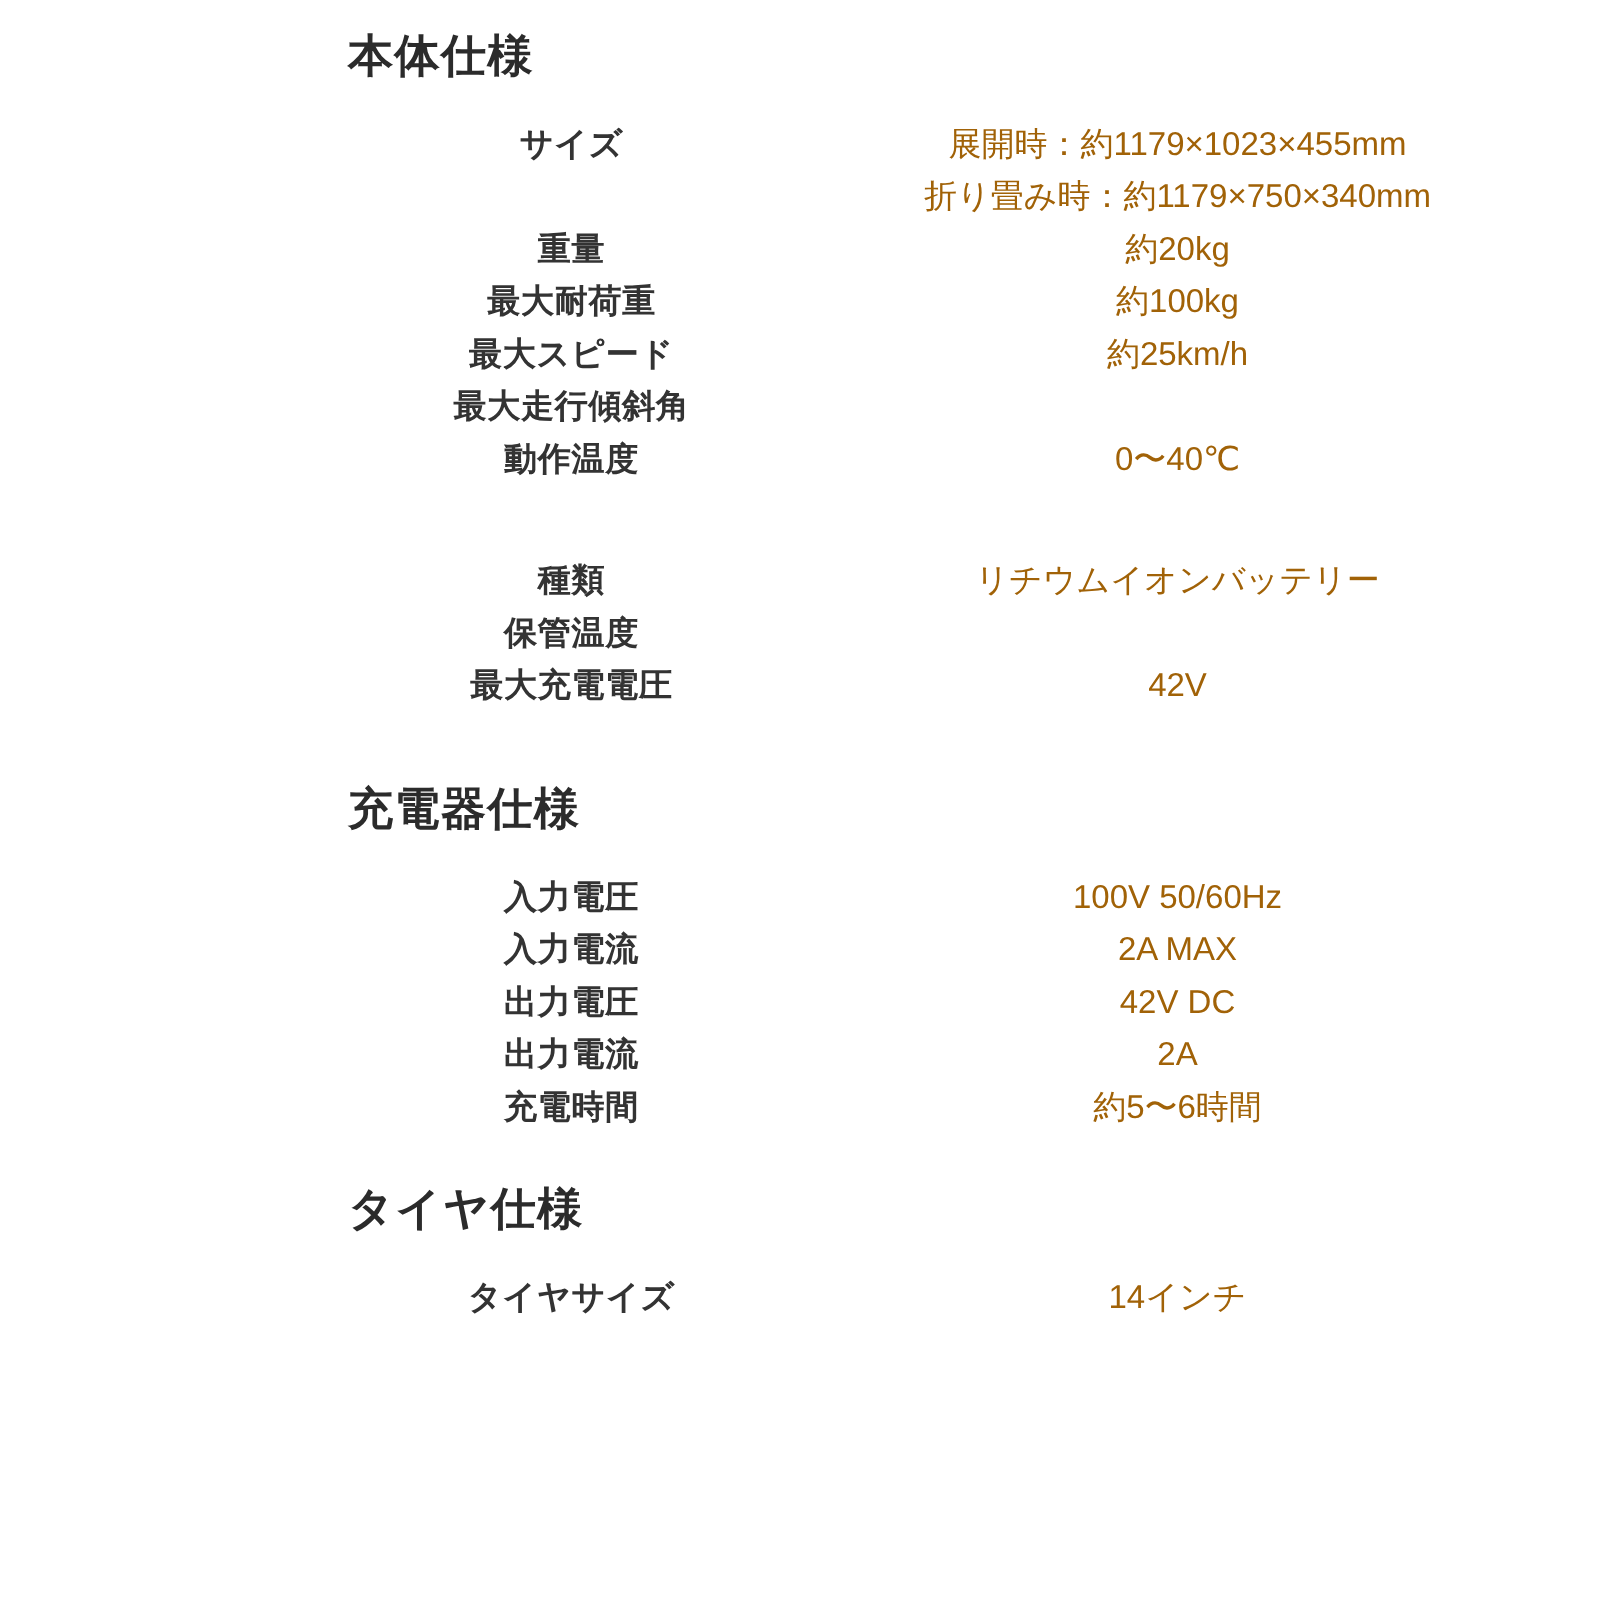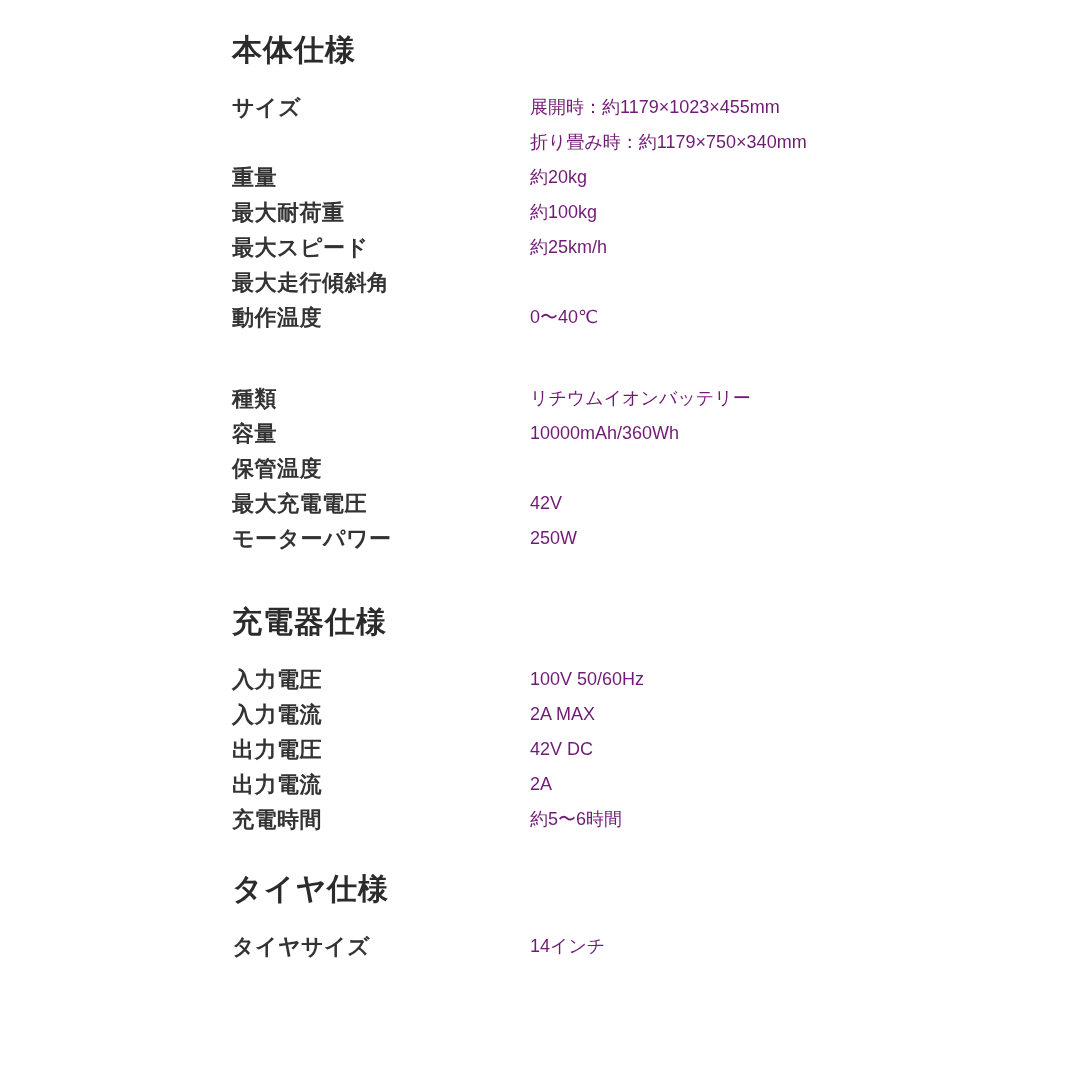--- a/index.html
+++ b/index.html
@@ -15,50 +15,51 @@
     overflow: hidden;
   }
   .sheet {
     box-sizing: border-box;
     padding: 20px 40px 0 232px;
   }
   .section {
     margin: 0 0 46px 0;
   }
   .section:first-child {
-    margin-top: 12px;
+    margin-top: 0;
   }
   .section-title {
     font-size: 30px;
     font-weight: 700;
     color: #2b2b2b;
     letter-spacing: 1px;
     margin: 0 0 22px 0;
     line-height: 1.2;
   }
   .rows {
     display: block;
   }
   .row {
     display: flex;
     align-items: flex-start;
+    text-align: center;
   }
   .row-label {
     flex: 0 0 298px;
     font-size: 22px;
     font-weight: 700;
     color: #333333;
     letter-spacing: 0.5px;
     line-height: 35px;
   }
   .row-values {
     flex: 1 1 auto;
-    font-size: 18px;
+    font-size: 22px;
     font-weight: 400;
-    color: #701a75;
+    color: #a16207;
     line-height: 35px;
   }
   .value-line {
     line-height: 35px;
   }
   
   .section[data-name="section-2"] { margin-bottom: 48px; }
   .section[data-name="section-3"] { margin-bottom: 34px; }
   .section[data-name="section-4"] { margin-bottom: 0; }
 </style>
@@ -114,45 +115,33 @@
 
   <section class="section" data-name="section-2">
     <div class="rows" data-name="section-rows">
   <div class="row" data-name="spec-row">
     <div class="row-label" data-name="spec-label">種類</div>
     <div class="row-values" data-name="spec-values">
             <div class="value-line" data-name="spec-value">リチウムイオンバッテリー</div>
           </div>
   </div>
 
-  <div class="row" data-name="spec-row">
-    <div class="row-label" data-name="spec-label">容量</div>
-    <div class="row-values" data-name="spec-values">
-            <div class="value-line" data-name="spec-value">10000mAh/360Wh</div>
-          </div>
-  </div>
 
   <div class="row" data-name="spec-row">
     <div class="row-label" data-name="spec-label">保管温度</div>
   </div>
 
 
   <div class="row" data-name="spec-row">
     <div class="row-label" data-name="spec-label">最大充電電圧</div>
     <div class="row-values" data-name="spec-values">
             <div class="value-line" data-name="spec-value">42V</div>
           </div>
   </div>
 
-  <div class="row" data-name="spec-row">
-    <div class="row-label" data-name="spec-label">モーターパワー</div>
-    <div class="row-values" data-name="spec-values">
-            <div class="value-line" data-name="spec-value">250W</div>
-          </div>
-  </div>
 </div>
   </section>
 
   <section class="section" data-name="section-3">
     <h2 class="section-title" data-name="section-title" style="color: rgb(43, 43, 43);">充電器仕様</h2>
     <div class="rows" data-name="section-rows">
   <div class="row" data-name="spec-row">
     <div class="row-label" data-name="spec-label">入力電圧</div>
     <div class="row-values" data-name="spec-values">
             <div class="value-line" data-name="spec-value">100V 50/60Hz</div>

